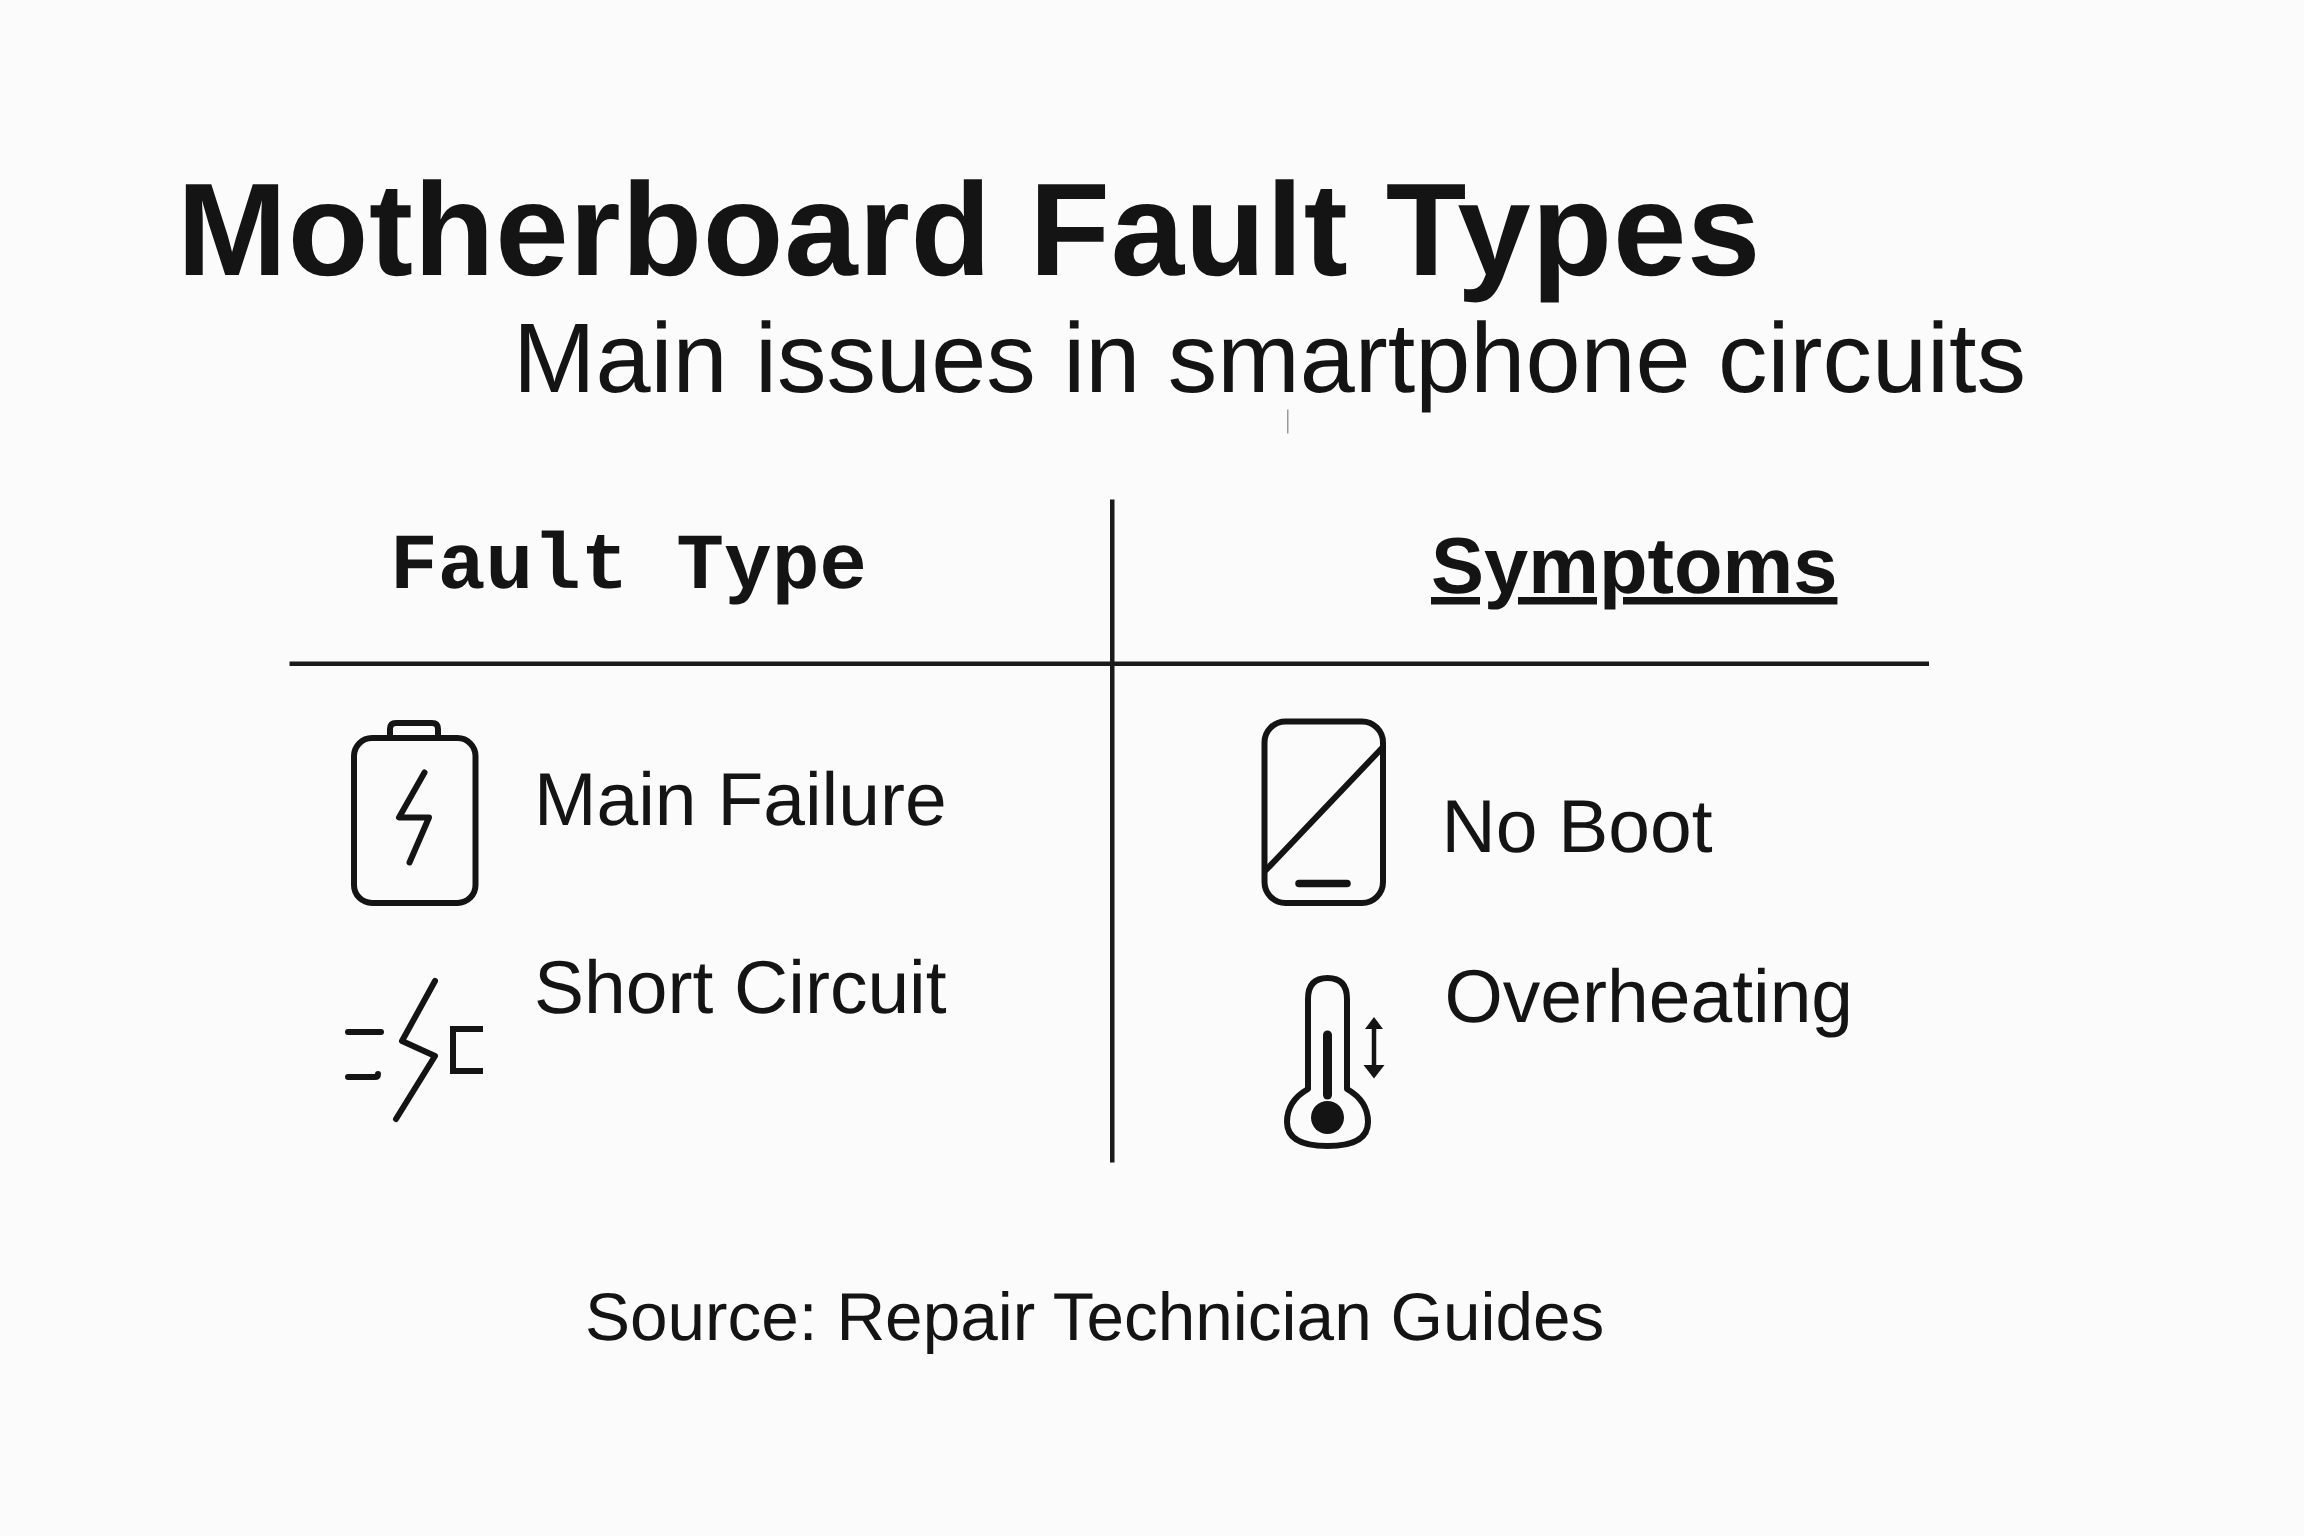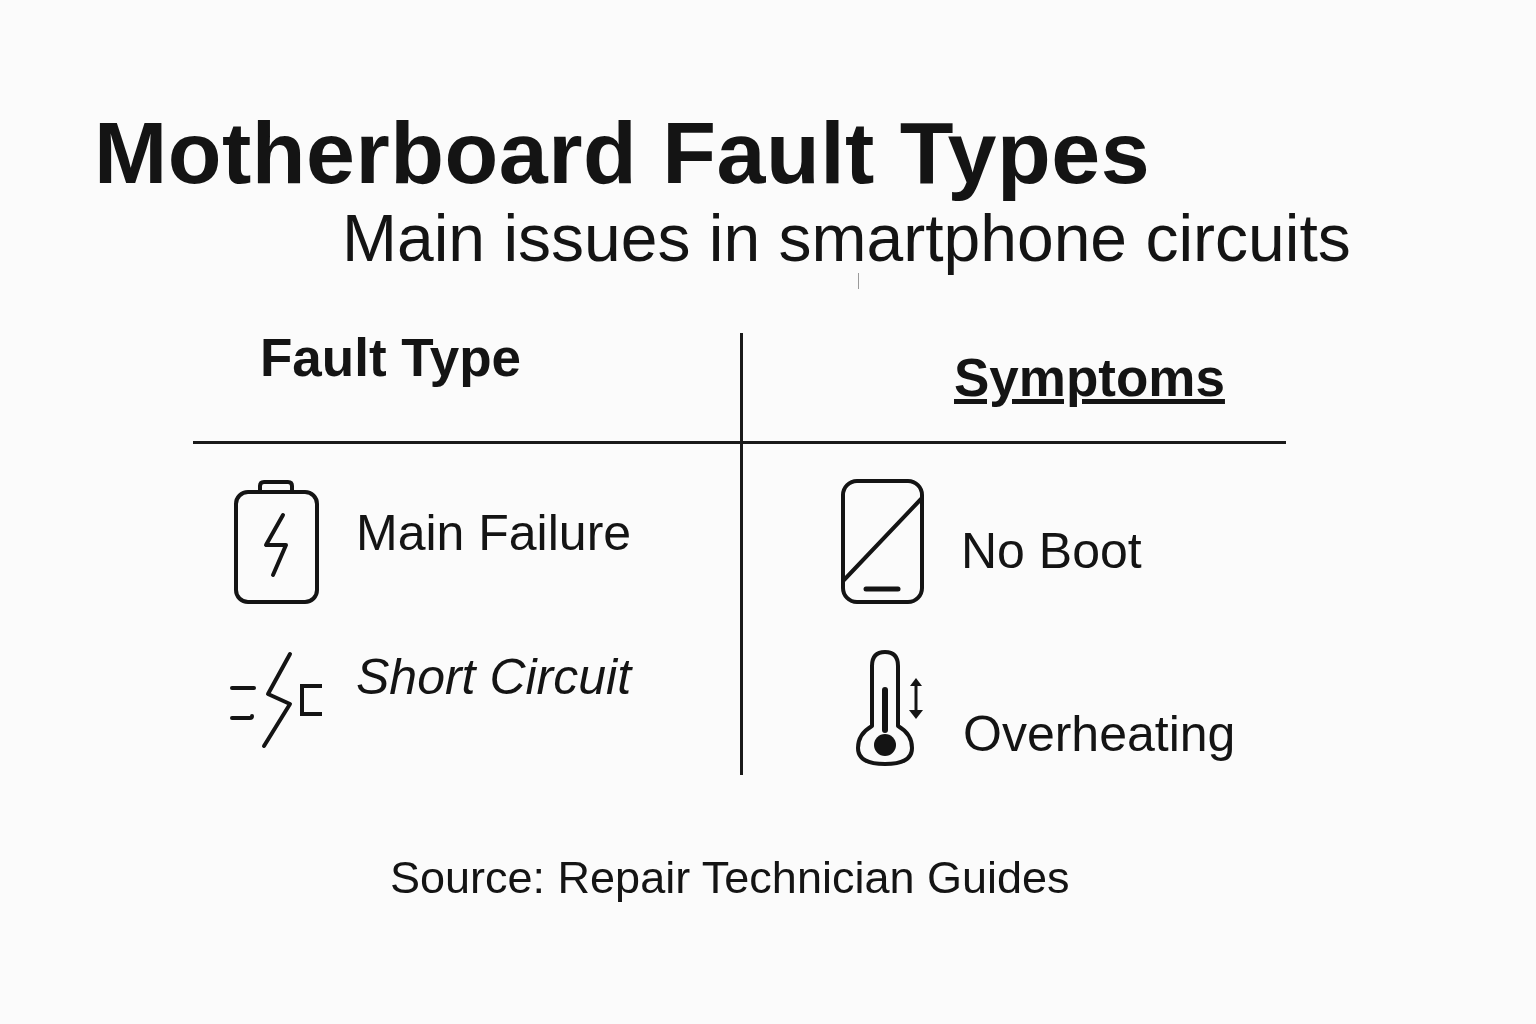--- a/index.html
+++ b/index.html
@@ -17,41 +17,41 @@
     }
     .title {
       position: absolute;
       left: 0; width: 1536px;
       top: 103px;
       text-align: center;
       font-size: 88px;
       font-weight: bold;
       letter-spacing: 0.5px;
       line-height: 100px;
-      padding-left: 94px;
+      padding-left: 118px;
       box-sizing: border-box;
       width: 1536px;
       text-align: left;
     }
     .subtitle {
       position: absolute;
       left: 342px;
       top: 208px;
       font-size: 66px;
       line-height: 60px;
       white-space: nowrap;
     }
     .col-header {
       position: absolute;
       font-size: 53px;
       font-weight: bold;
       line-height: 60px;
       white-space: nowrap;
     }
-    .hdr-fault { left: 260px; top: 328px; }
+    .hdr-fault { left: 260px; top: 348px; font-family: Liberation Mono, monospace; }
     .hdr-sym { left: 954px; top: 348px; text-decoration: underline; }
     .hline {
       position: absolute;
       left: 193px;
       top: 441px;
       width: 1093px;
       height: 3px;
       background: #1a1a1a;
     }
     .vline {
@@ -114,40 +114,40 @@
       <div class="row-label" style="left:356px; top:503px;">Main Failure</div>
     </div>
 
     <div>
       <svg class="row-icon" style="left:228px; top:650px;" width="96" height="100" viewBox="0 0 96 100">
         <path d="M4 38 H26" stroke="#141414" stroke-width="4" fill="none" stroke-linecap="round"></path>
         <path d="M4 68 H22 Q24 68 24 66" stroke="#141414" stroke-width="4" fill="none" stroke-linecap="round"></path>
         <path d="M62 4 L40 44 L62 54 L36 96" stroke="#141414" stroke-width="4" fill="none" stroke-linecap="round" stroke-linejoin="round"></path>
         <path d="M92 36 H74 V64 H92" stroke="#141414" stroke-width="4" fill="none" stroke-linecap="square"></path>
       </svg>
-      <div class="row-label" style="left:356px; top:647px;font-style:italic;">Short Circuit</div>
+      <div class="row-label" style="left:356px; top:628px;">Short Circuit</div>
     </div>
 
     <div>
       <svg class="row-icon" style="left:838px; top:476px;" width="90" height="132" viewBox="0 0 90 132">
         <rect x="5" y="5" width="79" height="121" rx="14" ry="14" fill="none" stroke="#141414" stroke-width="4"></rect>
         <path d="M84 22 L6 104" stroke="#141414" stroke-width="4" fill="none" stroke-linecap="round"></path>
         <path d="M28 113 H60" stroke="#141414" stroke-width="5" fill="none" stroke-linecap="round"></path>
       </svg>
       <div class="row-label" style="left:961px; top:504px;margin-top:17px;">No Boot</div>
     </div>
 
     <div>
       <svg class="row-icon" style="left:852px; top:648px;" width="80" height="120" viewBox="0 0 80 120">
         <path d="M20 78 V18 Q20 4 33 4 Q46 4 46 18 V78 Q60 86 60 100 Q60 116 33 116 Q6 116 6 100 Q6 86 20 78 Z" fill="none" stroke="#141414" stroke-width="4" stroke-linejoin="round"></path>
         <path d="M33 42 V82" stroke="#141414" stroke-width="6" fill="none" stroke-linecap="round"></path>
         <circle cx="33" cy="97" r="11" fill="#141414"></circle>
         <path d="M64 34 V66" stroke="#141414" stroke-width="3" fill="none"></path>
         <path d="M58 38 L64 30 L70 38 Z" fill="#141414"></path>
         <path d="M57 62 L64 71 L71 62 Z" fill="#141414"></path>
       </svg>
-      <div class="row-label" style="left:963px; top:704px;">Overheating</div>
+      <div class="row-label" style="left:963px; top:634px;">Overheating</div>
     </div>
   </div>
 
   <div class="source">Source: Repair Technician Guides</div>
 
 </div>
 
 </body></html>

